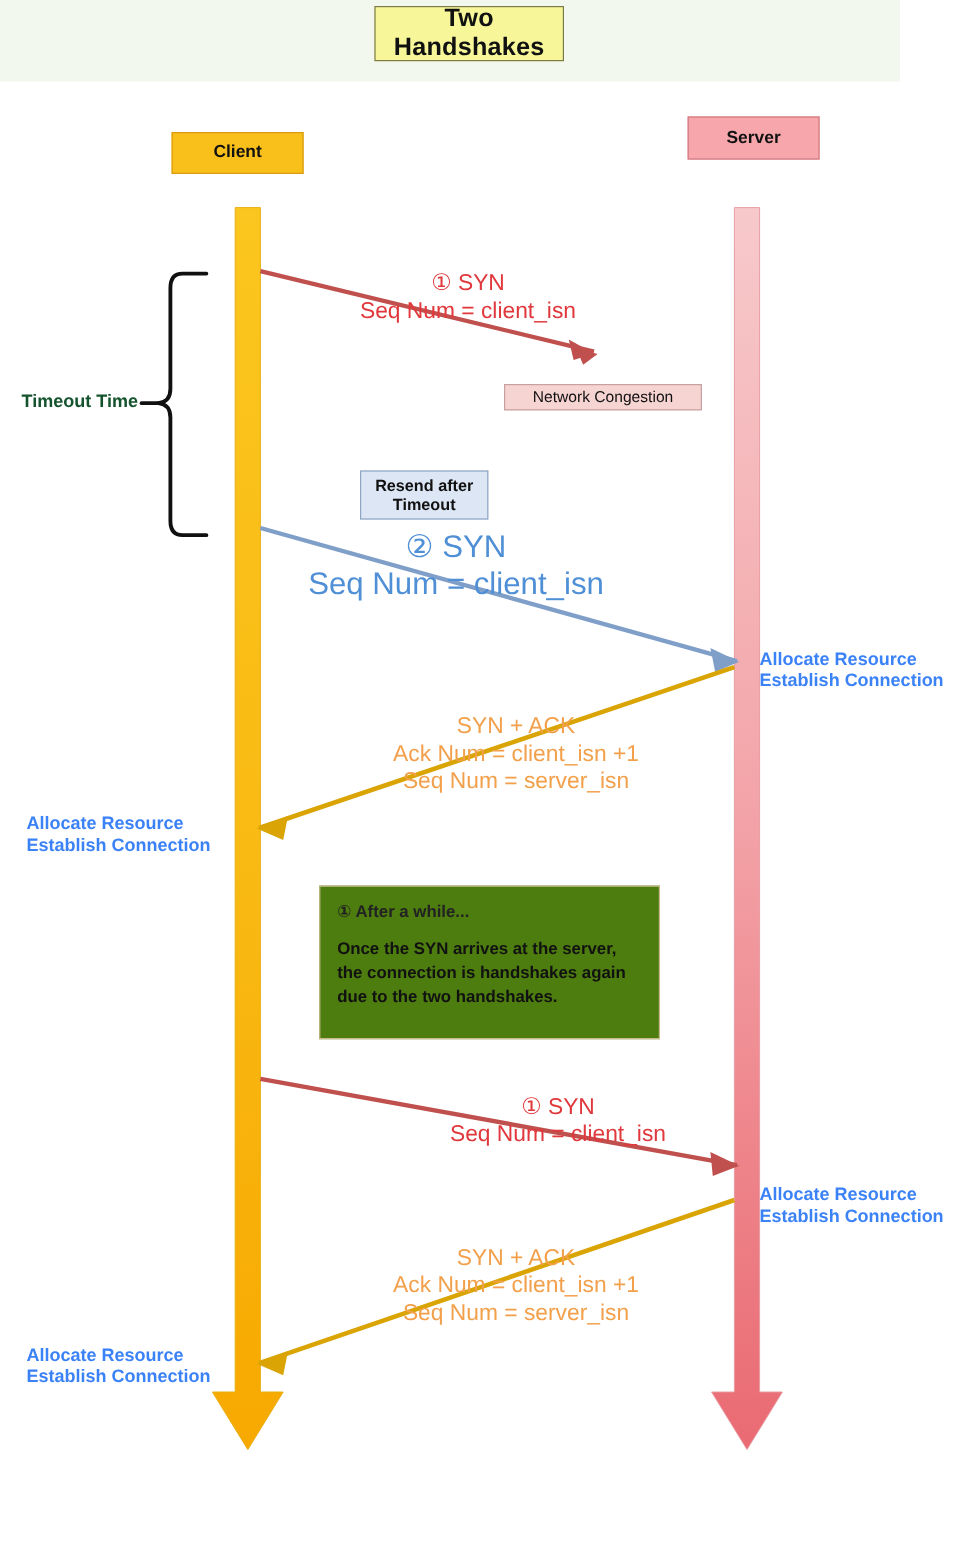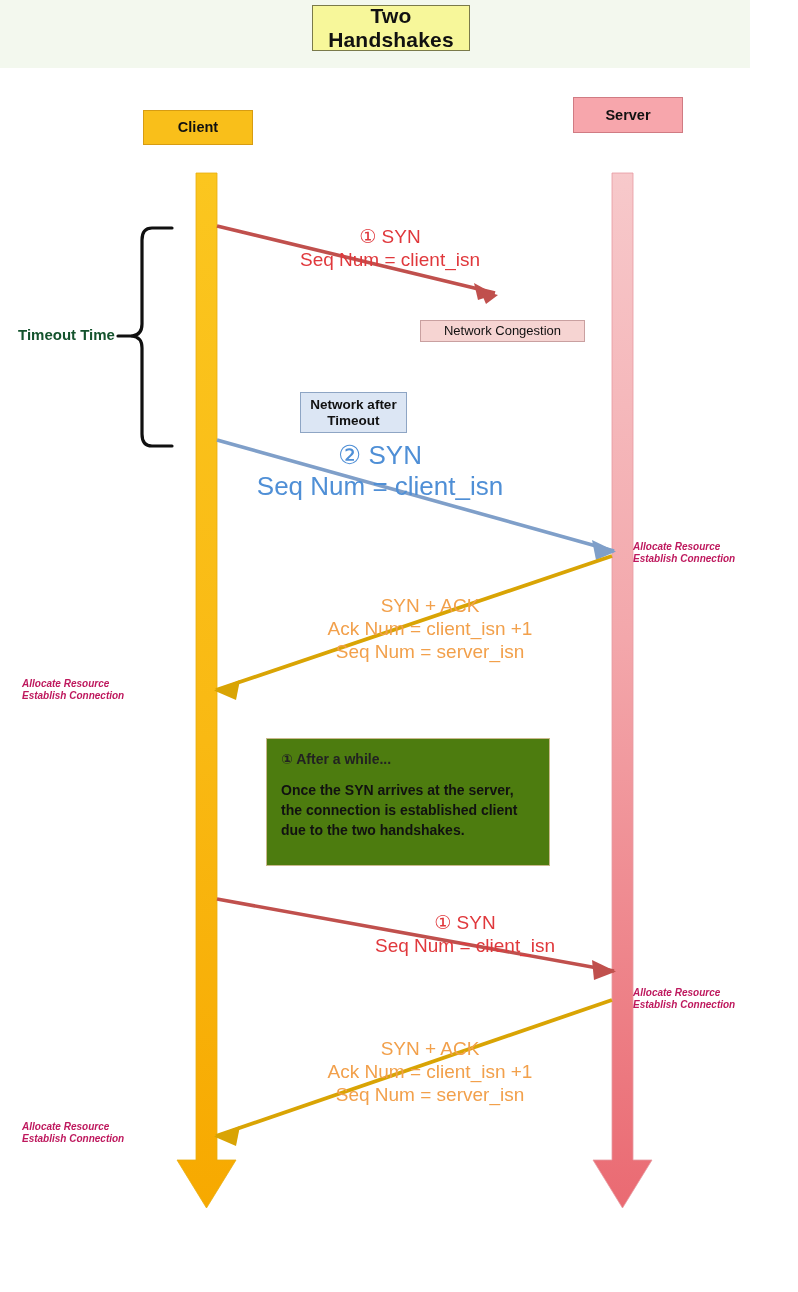--- a/index.html
+++ b/index.html
@@ -29,21 +29,21 @@
   .note-box{left:266px;top:738px;width:284px;height:128px;background:#4d7c0f;border:1.2px solid #c9b98c;
        display:block;padding:12px 14px;box-sizing:border-box;text-align:left;}
   .note-head{font-size:14px;color:#222;font-weight:600;margin-bottom:14px;}
   .note-body{font-size:14px;color:#111;line-height:1.42;font-weight:600;}
   .legend-box{left:64px;top:1238px;width:336px;height:48px;background:#f0f0f0;border:1.4px solid #8c8c8c;
        display:block;padding:7px 10px;box-sizing:border-box;text-align:left;}
   .legend-line{font-size:14.5px;color:#111;line-height:1.45;}
 
   .lbl{position:absolute;line-height:1.18;}
   .timeout-label{left:18px;top:326px;font-size:15px;color:#14532d;font-weight:600;}
-  .alloc{font-size:10px;color:#be185d;font-weight:600;white-space:nowrap;font-style:italic;}
+  .alloc{font-size:15px;color:#3b82f6;font-weight:600;white-space:nowrap;}
   .alloc-s1{left:633px;top:541px;}
   .alloc-c1{left:22px;top:678px;}
   .alloc-s2{left:633px;top:987px;}
   .alloc-c2{left:22px;top:1121px;}
 
   .msg{position:absolute;text-align:center;line-height:1.2;white-space:nowrap;}
   .msg-red{color:#e0383c;font-size:19px;}
   .msg-blue{color:#4f8fd6;font-size:26px;}
   .msg-orange{color:#f2a04b;font-size:19px;}
   .m1{left:240px;top:226px;width:300px;}
@@ -135,21 +135,21 @@
     <span class="l1">① SYN</span>
     <span class="l2">Seq Num = client_isn</span>
   </div>
 
   <div class="box congestion-box">
     <span>Network Congestion</span>
   </div>
 
   <div class="box resend-box">
     <span>
-      <span>Network after</span><br>
+      <span>Resend after</span><br>
       <span>Timeout</span>
     </span>
   </div>
 
   <div class="msg msg-blue m2">
     <span class="l1">② SYN</span>
     <span class="l2">Seq Num = client_isn</span>
   </div>
 
   <div class="lbl alloc alloc-s1">
@@ -165,21 +165,21 @@
 
   <div class="lbl alloc alloc-c1">
     <span>Allocate Resource</span><br>
     <span>Establish Connection</span>
   </div>
 
   <div class="box note-box">
     <div class="note-head">① After a while...</div>
     <div class="note-body">
       <span>Once the SYN arrives at the server,</span><br>
-      <span>the connection is established client</span><br>
+      <span>the connection is handshakes again</span><br>
       <span>due to the two handshakes.</span>
     </div>
   </div>
 
   <div class="msg msg-red m4">
     <span class="l1">① SYN</span>
     <span class="l2">Seq Num = client_isn</span>
   </div>
 
   <div class="lbl alloc alloc-s2">

